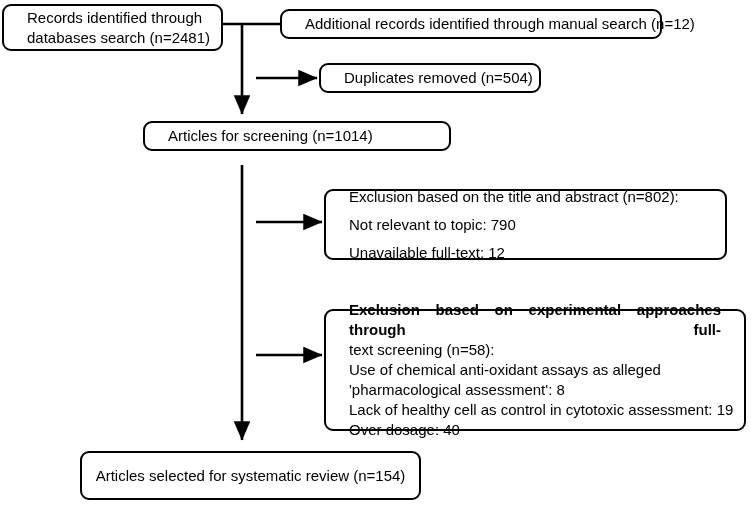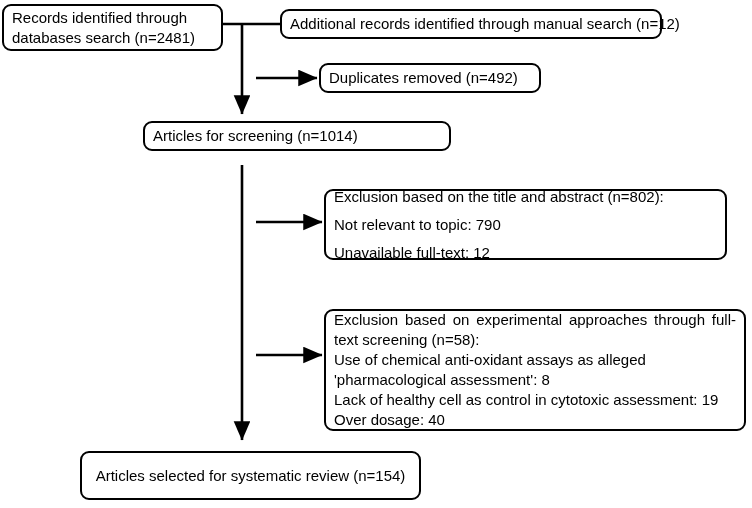--- a/index.html
+++ b/index.html
@@ -24,26 +24,27 @@
     color: #000000;
     font-size: 15px;
     line-height: 20px;
     display: flex;
     flex-direction: column;
     justify-content: center;
   }
   .node .line {
     display: block;
     white-space: pre;
-    padding: 0 8px;
+    padding: 0 23px;
   }
   .node.justify .line.j {
     white-space: normal;
     text-align: justify;
     text-align-last: justify;
+    font-weight: bold;
   }
   svg.edges {
     position: absolute;
     left: 0;
     top: 0;
     width: 752px;
     height: 508px;
     overflow: visible;
   }
 </style>
@@ -75,21 +76,21 @@
   <div class="node" style="left:2px; top:4px; width:221px; height:47px;">
     <span class="line">Records identified through</span>
     <span class="line">databases search (n=2481)</span>
   </div>
 
   <div class="node" style="left:280px; top:9px; width:382px; height:30px;">
     <span class="line">Additional records identified through manual search (n=12)</span>
   </div>
 
   <div class="node" style="left:319px; top:63px; width:222px; height:30px;">
-    <span class="line">Duplicates removed (n=492)</span>
+    <span class="line">Duplicates removed (n=504)</span>
   </div>
 
   <div class="node" style="left:143px; top:121px; width:308px; height:30px;">
     <span class="line">Articles for screening (n=1014)</span>
   </div>
 
   <div class="node" style="left:324px; top:189px; width:403px; height:71px;gap:8px;">
     <span class="line">Exclusion based on the title and abstract (n=802):</span>
     <span class="line">Not relevant to topic: 790</span>
     <span class="line">Unavailable full-text: 12</span>

